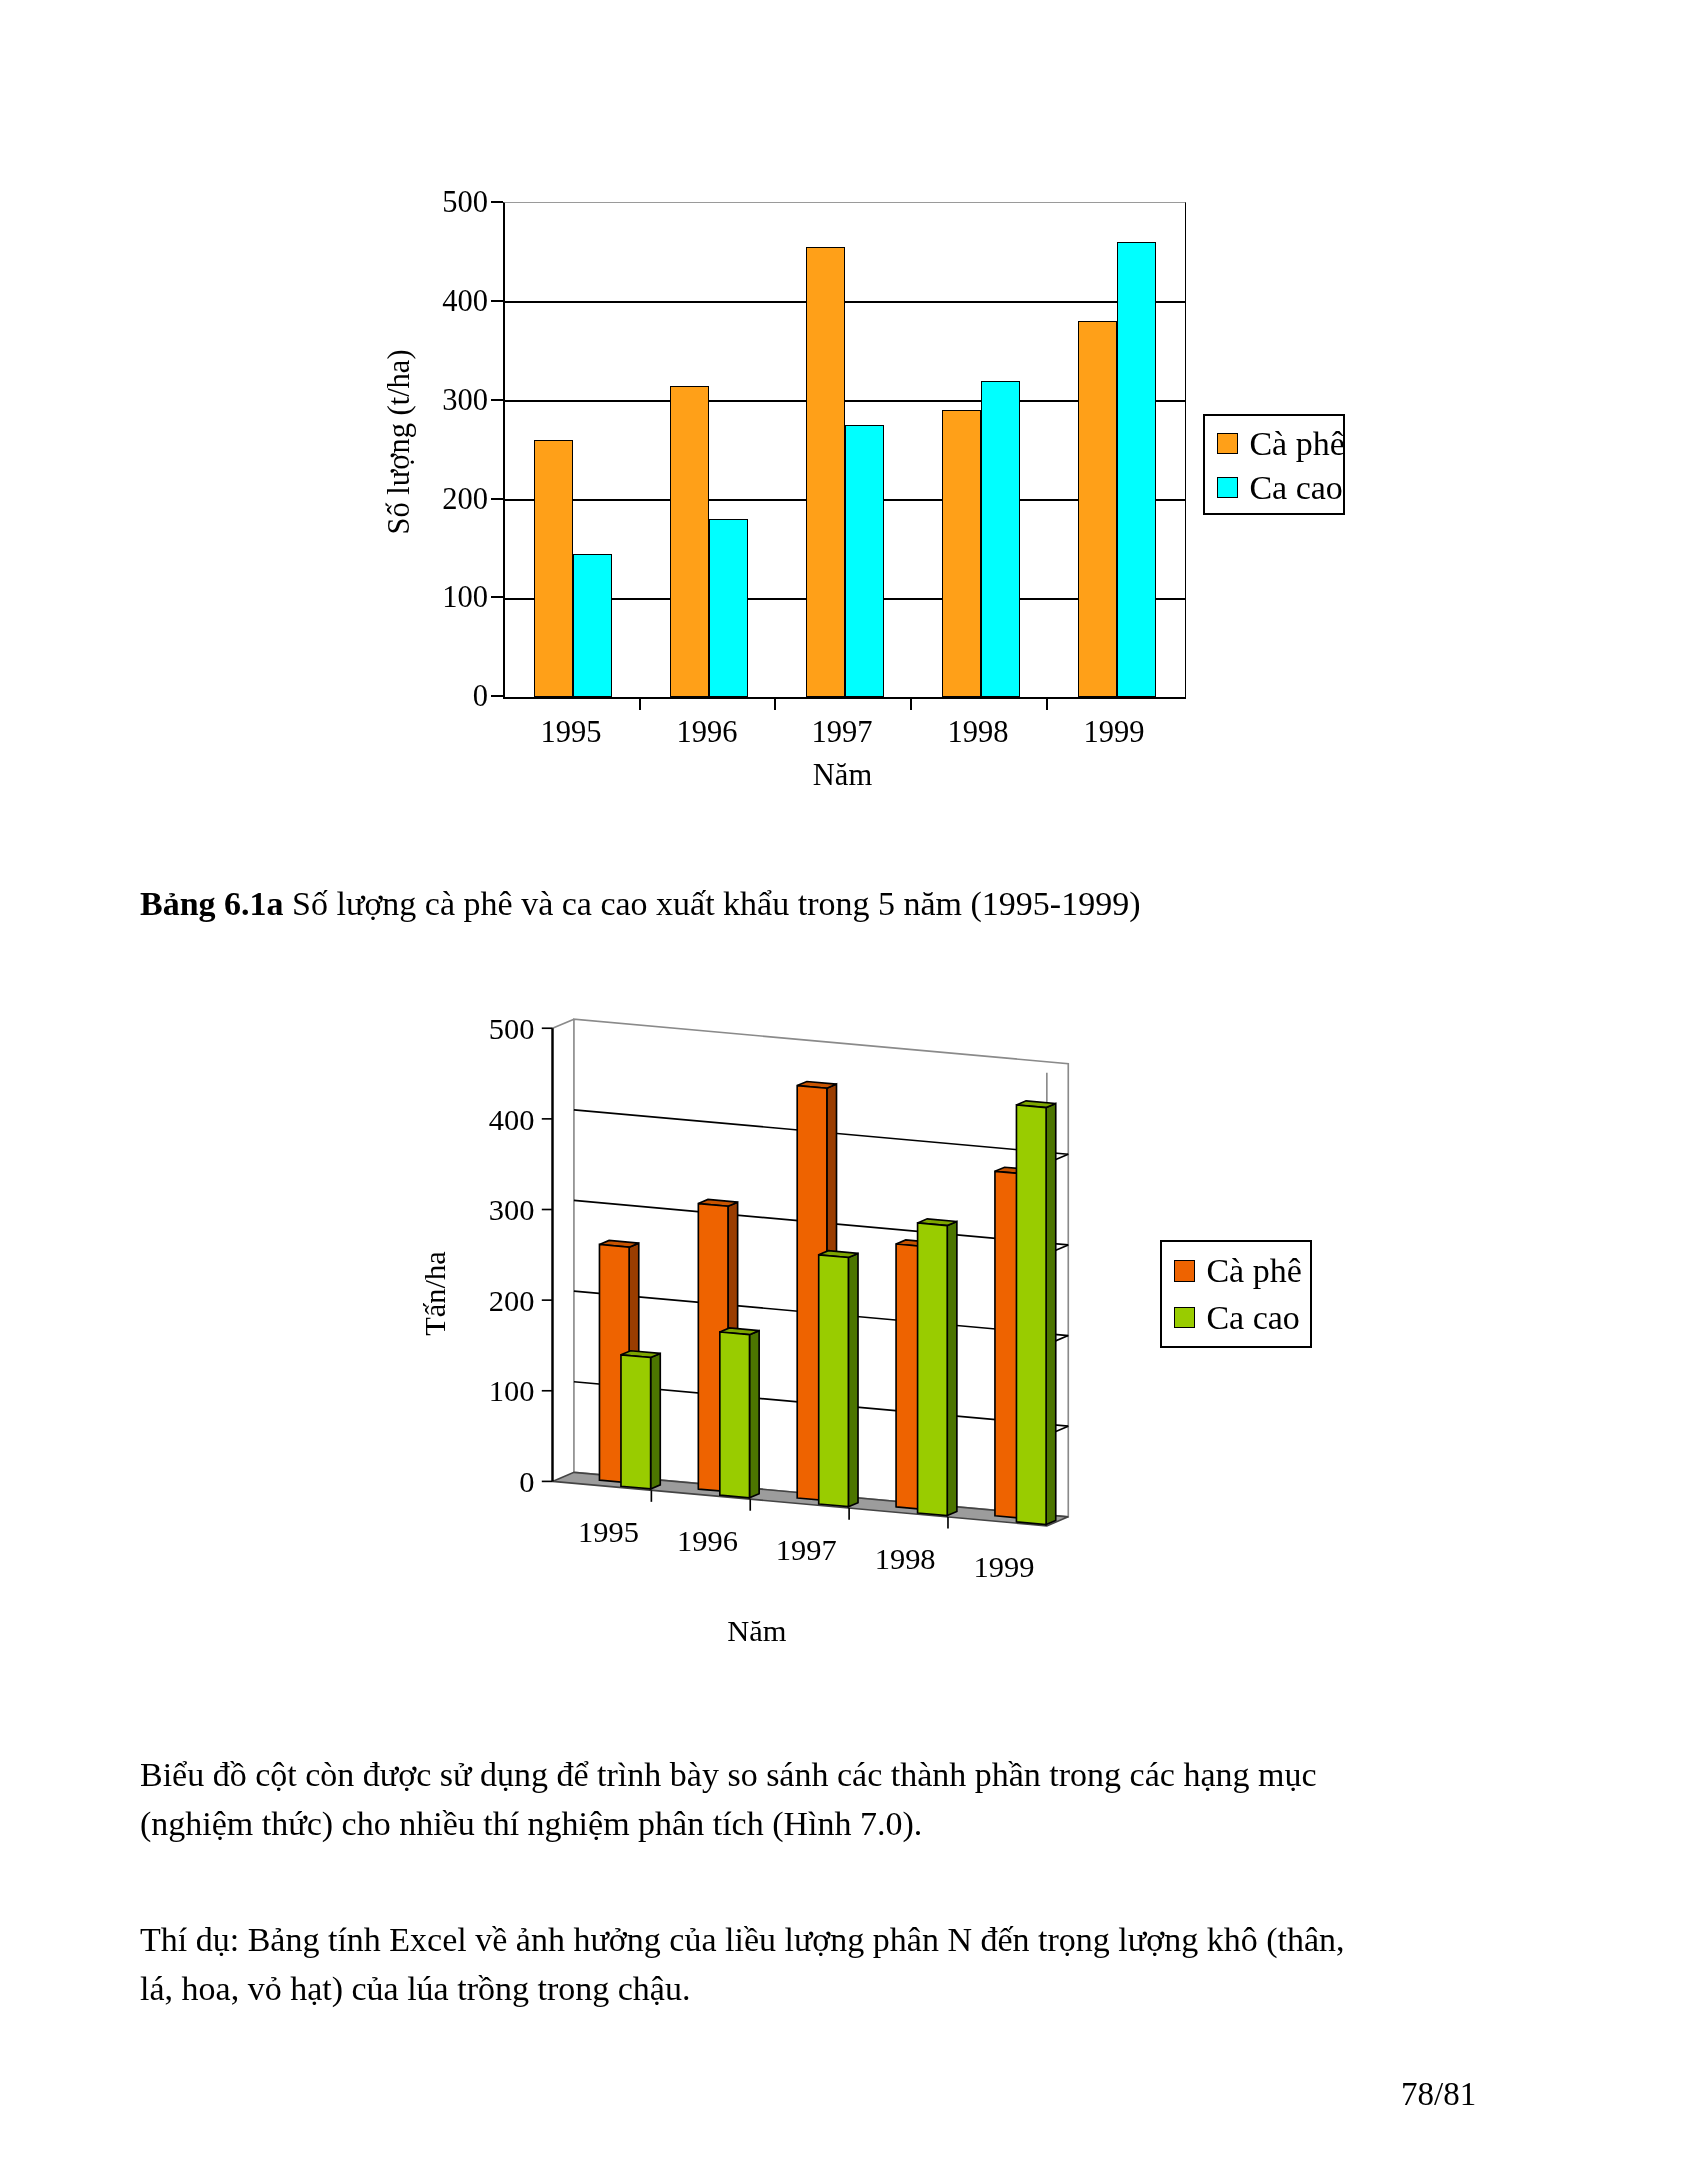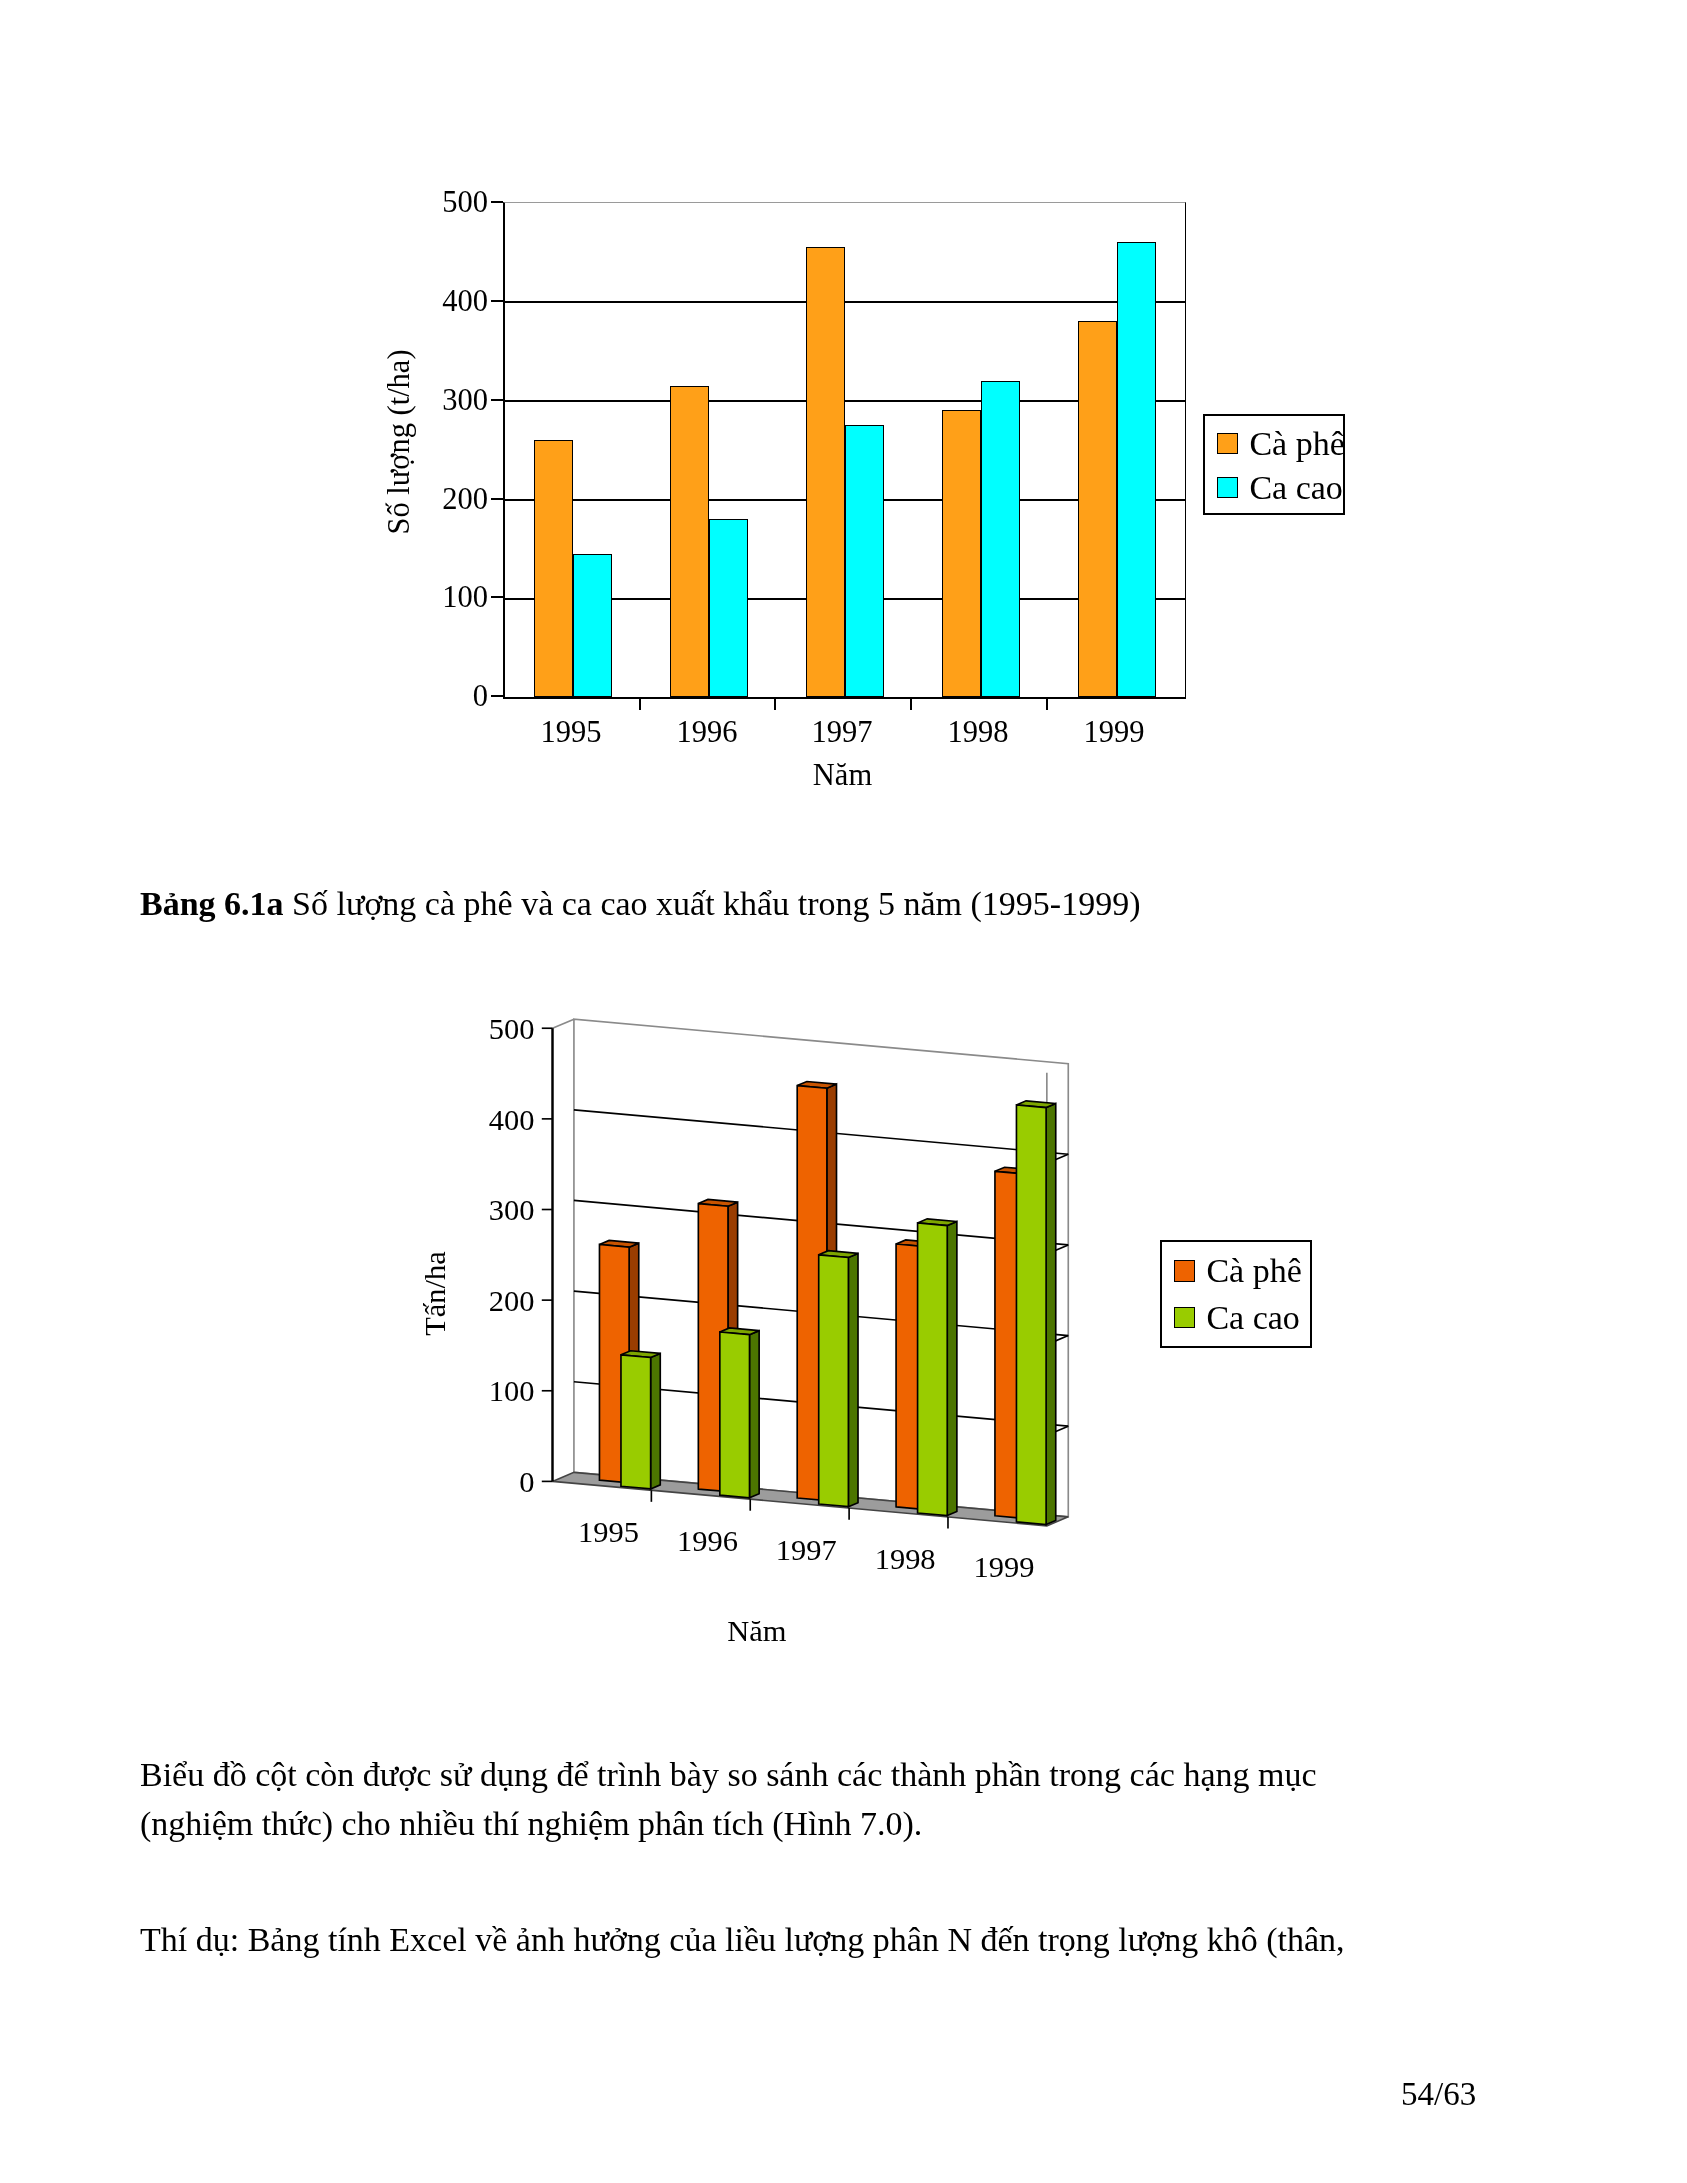--- a/index.html
+++ b/index.html
@@ -182,17 +182,18 @@
     </div>
   </div>
 
 
   <div class="para" style="top:1750px;">
     <div>Biểu đồ cột còn được sử dụng để trình bày so sánh các thành phần trong các hạng mục</div>
     <div>(nghiệm thức) cho nhiều thí nghiệm phân tích (Hình 7.0).</div>
   </div>
   <div class="para" style="top:1887px;margin-top:28px;">
     <div>Thí dụ: Bảng tính Excel về ảnh hưởng của liều lượng phân N đến trọng lượng khô (thân,</div>
+    <div>lá, hoa, vỏ hạt) của lúa trồng trong chậu.</div>
   </div>
 
-  <div class="footer">54/63</div>
+  <div class="footer">78/81</div>
 </div>
 
 
 </body></html>

